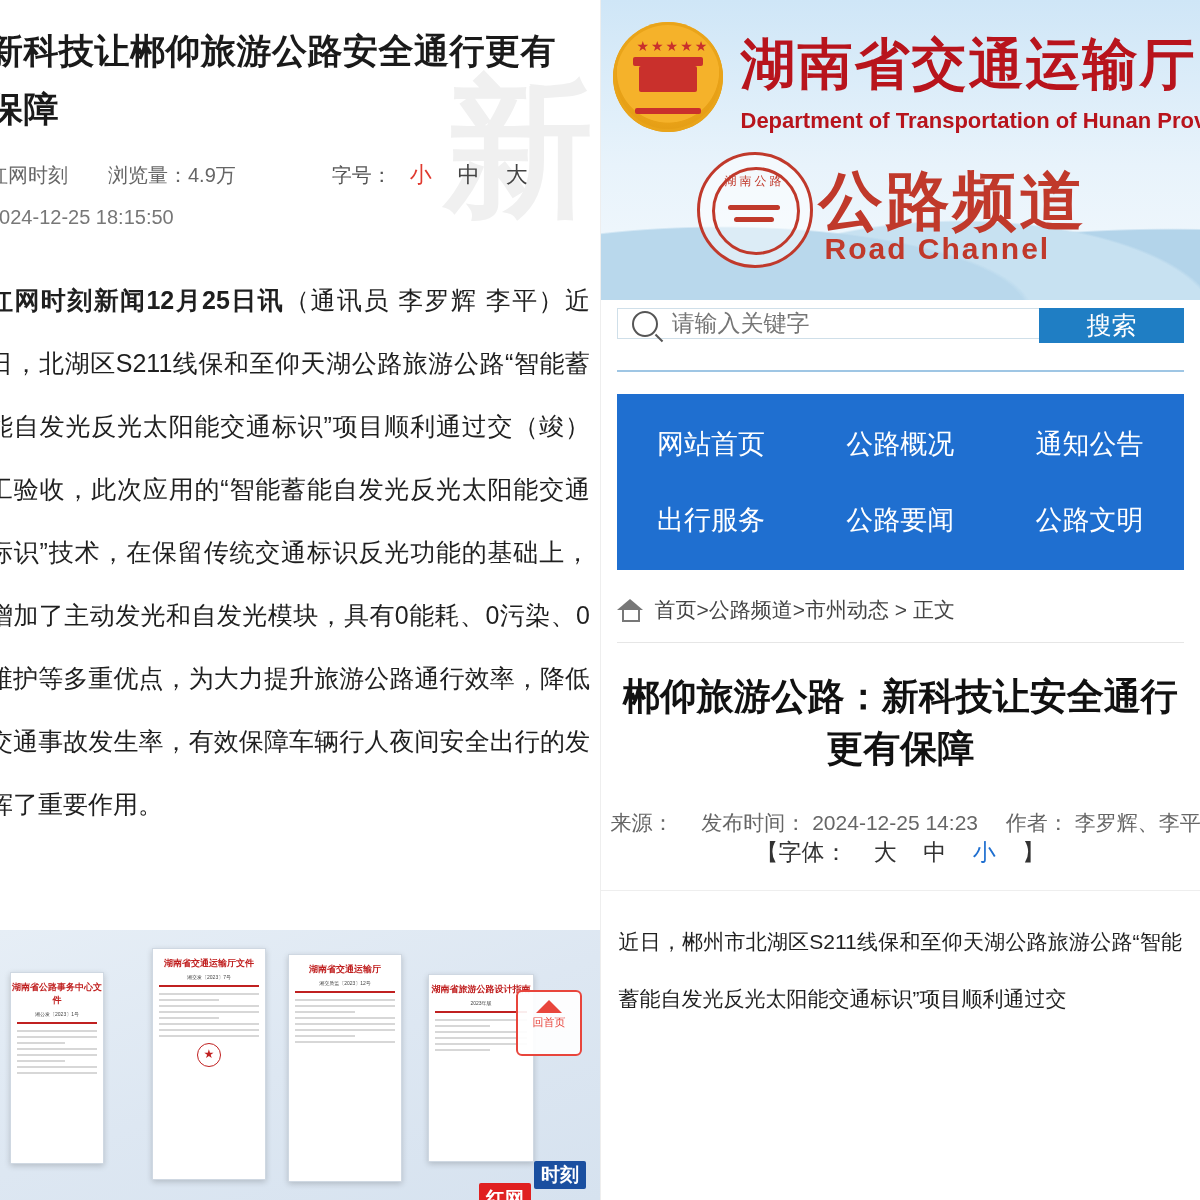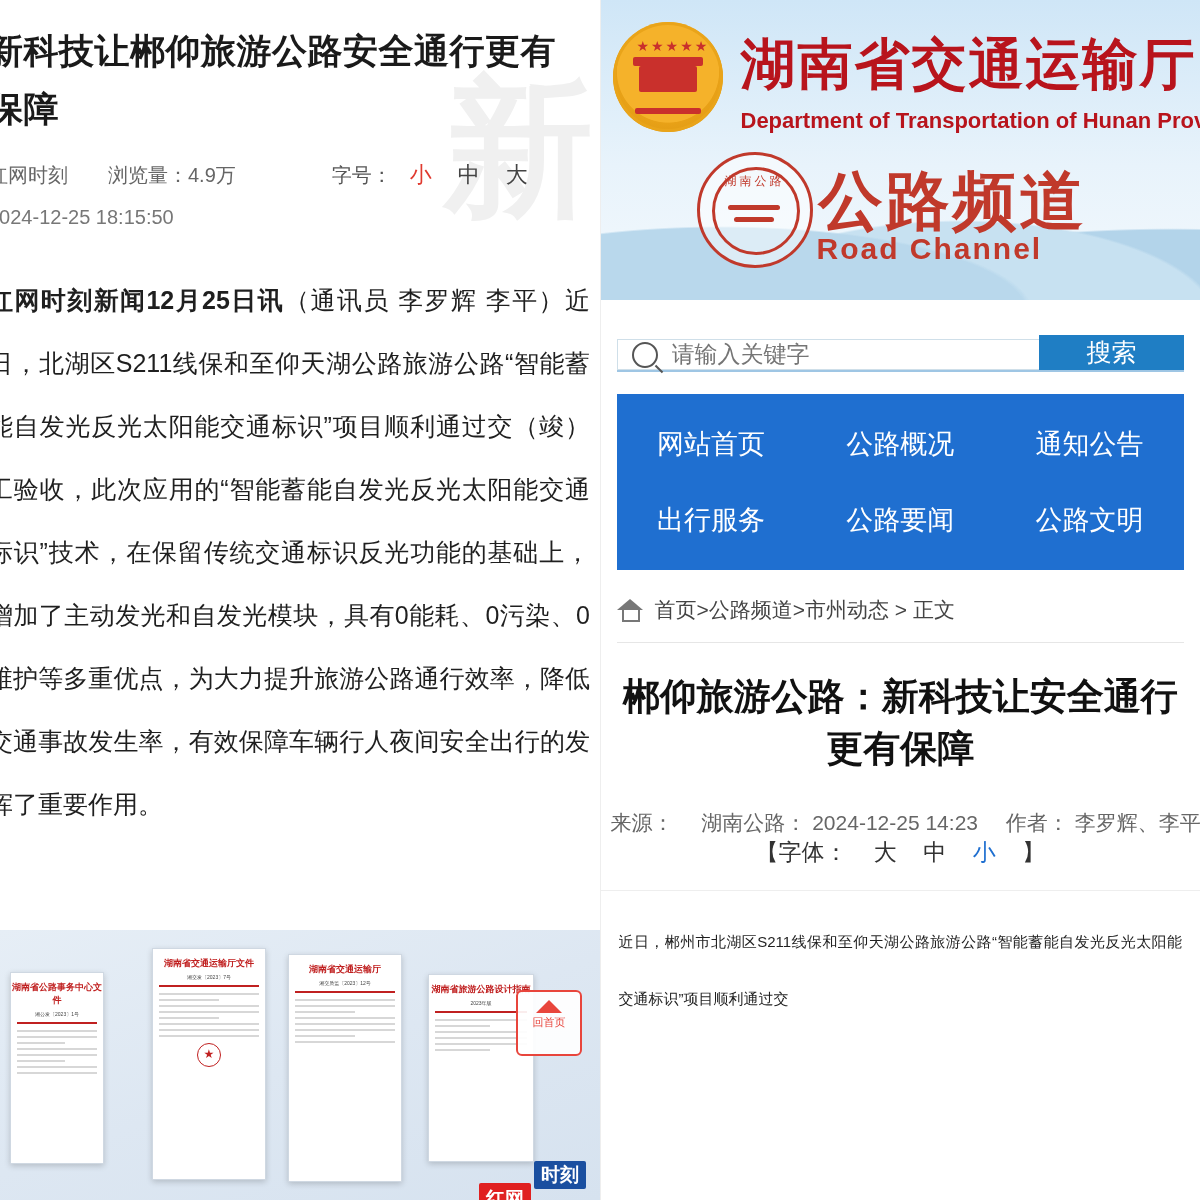--- a/index.html
+++ b/index.html
@@ -301,30 +301,30 @@
     position: absolute;
     left: 218px; top: 158px;
     font-size: 64px;
     font-weight: bold;
     color: #c0392b;
     letter-spacing: 3px;
     white-space: nowrap;
   }
   .channel-en {
     position: absolute;
-    left: 216px; top: 232px;
+    left: 224px; top: 232px;
     font-size: 30px;
     font-weight: bold;
     color: #c0392b;
     letter-spacing: 2px;
     white-space: nowrap;
   }
   .searchbar {
     display: flex;
-    align-items: flex-end;
+    align-items: flex-start;
     height: 62px;
     margin: 8px 16px 0 16px;
     border-bottom: 2px solid #9fc6e4;
   }
   .search-field {
     flex: 1;
     display: flex;
     align-items: center;
     background: #fff;
     border: 1px solid #cfdfe9;
@@ -436,21 +436,21 @@
     text-align: center;
     font-size: 23px;
     color: #333;
     padding-bottom: 22px;
     border-bottom: 1px solid #eee;
   }
   .font-ctrl span { margin: 0 10px; }
   .font-ctrl .sel { color: #1f6fd0; }
   .news-body {
     margin: 22px 18px 0 18px;
-    font-size: 15px;
+    font-size: 21px;
     line-height: 57px;
     color: #1f1f1f;
     text-align: justify;
   }
 </style>
 </head>
 <body>
 
 <div class="page">
 
@@ -589,21 +589,21 @@
 
     <div class="breadcrumb">
       <span class="home-icon"></span>
       <span>首页&gt;公路频道&gt;市州动态 &gt; 正文</span>
     </div>
 
     <div class="news-title">郴仰旅游公路：新科技让安全通行更有保障</div>
 
     <div class="news-meta">
       <span class="seg">来源：</span>
-      <span>湖南公路：</span>
+      <span>发布时间：</span>
       <span class="seg">2024-12-25 14:23</span>
       <span>作者：</span>
       <span>李罗辉、李平</span>
     </div>
 
     <div class="font-ctrl">
       <span>【字体：</span>
       <span>大</span>
       <span>中</span>
       <span class="sel">小</span>

